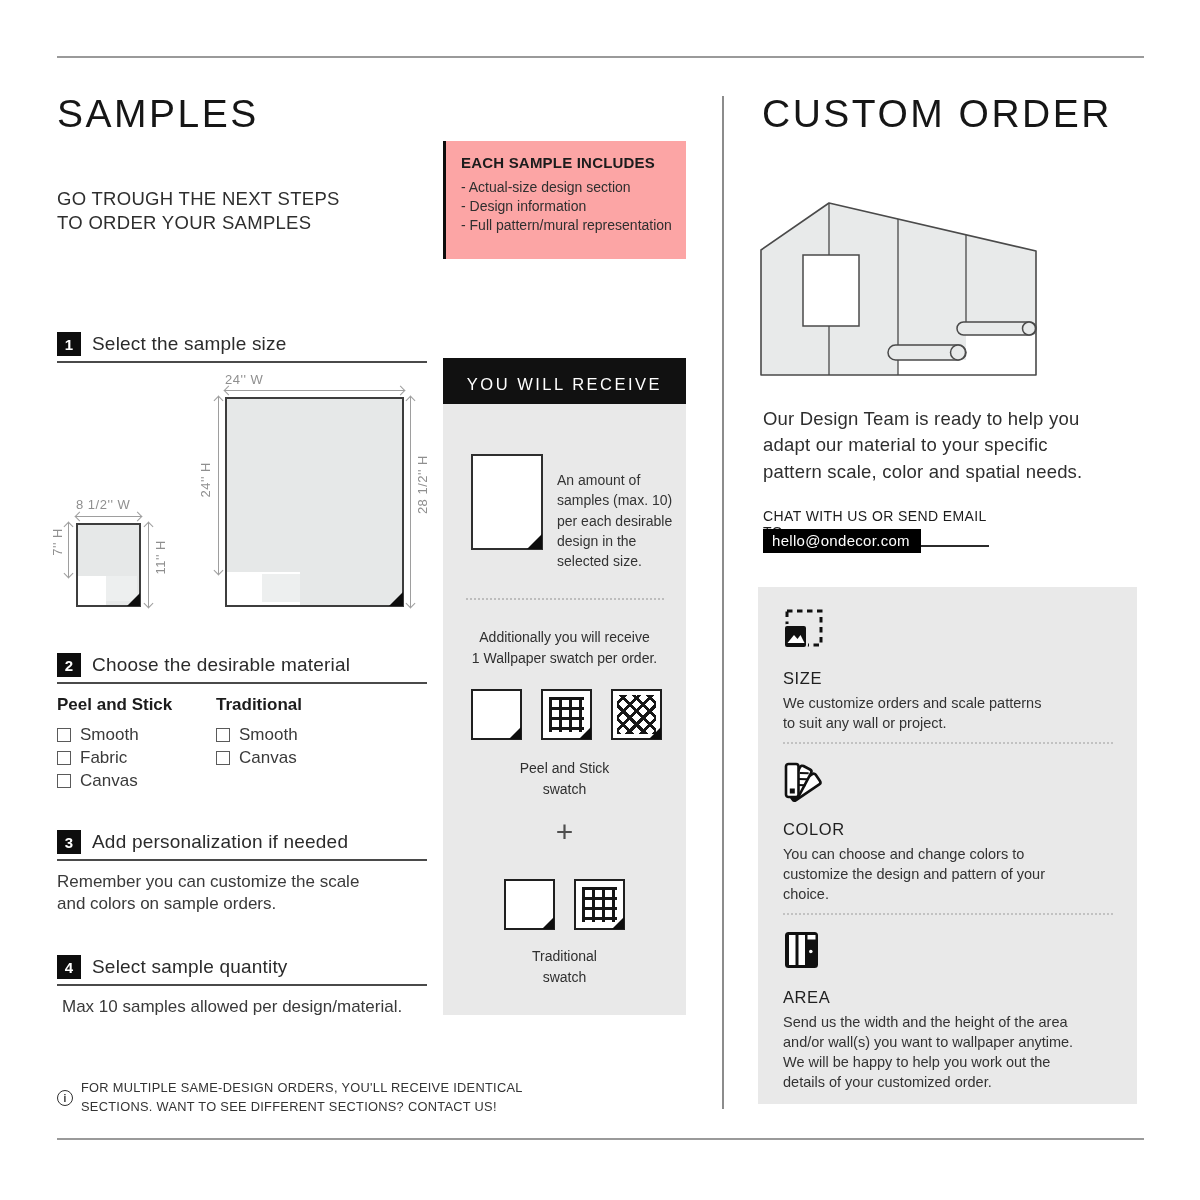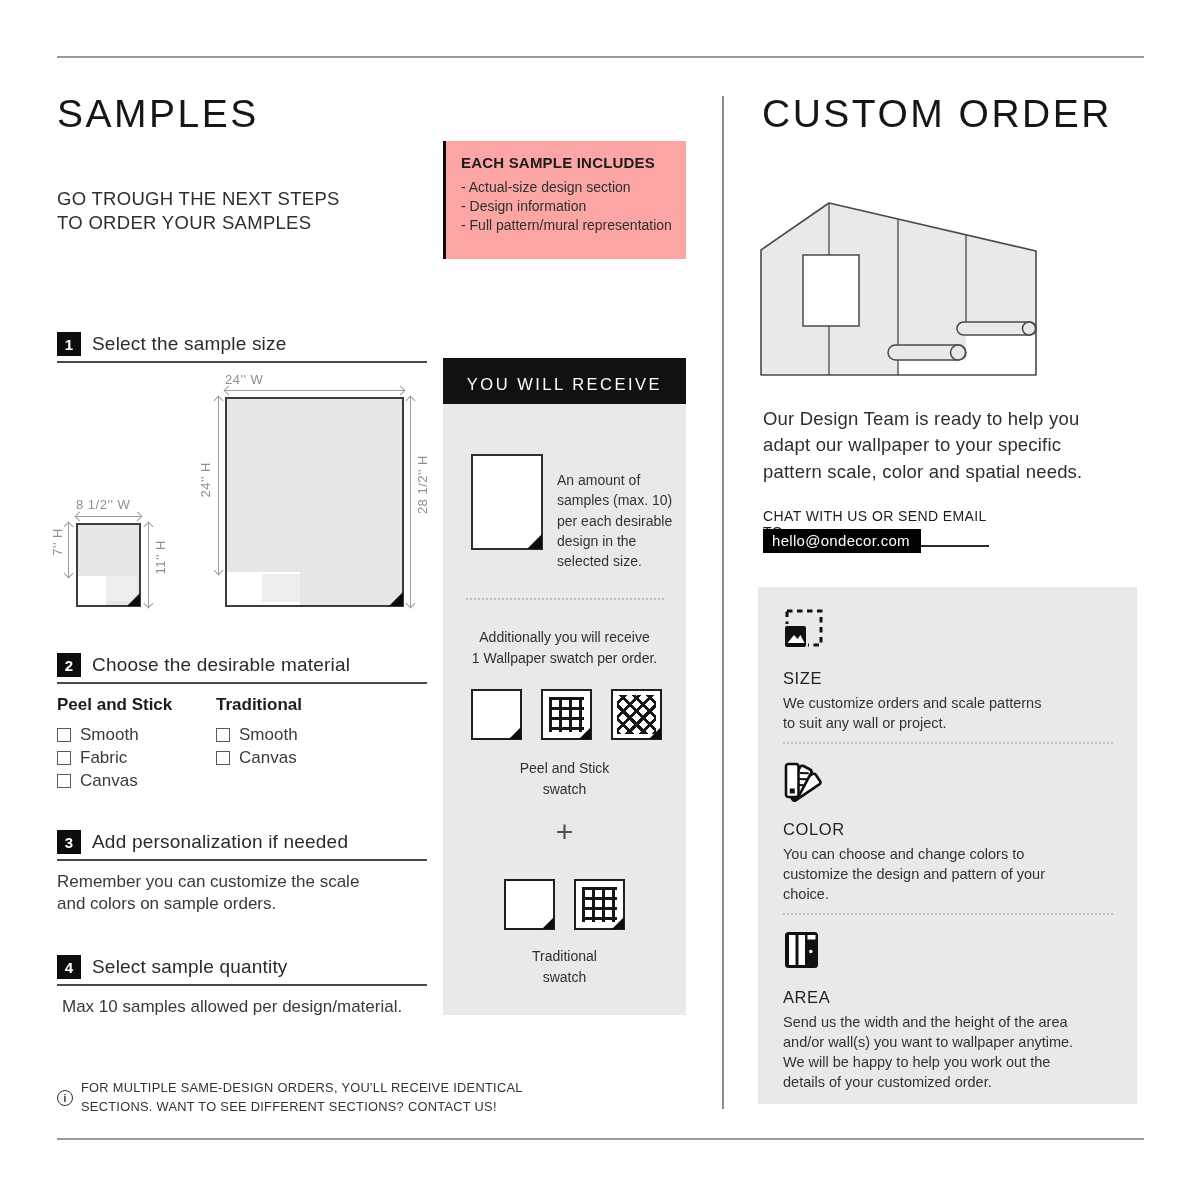--- a/index.html
+++ b/index.html
@@ -242,21 +242,21 @@
       <g fill="#e8eaea" stroke="#4a4a4a" stroke-width="1.5">
         <rect x="197" y="120" width="79" height="13" rx="6.5"></rect>
         <circle cx="269" cy="126.5" r="6.5"></circle>
         <rect x="128" y="143" width="78" height="15" rx="7.5"></rect>
         <circle cx="198" cy="150.5" r="7.5"></circle>
       </g>
     </svg>
   </div>
 
   <div class="paragraph">Our Design Team is ready to help you
-adapt our wallpaper to your specific
+adapt our material to your specific
 pattern scale, color and spatial needs.</div>
   <div class="chat-label">CHAT WITH US OR SEND EMAIL TO</div>
   <div class="email-badge">hello@ondecor.com</div>
 
   <div class="features-box">
 
     <div class="feat-icon" style="top:21px">
       <svg width="42" height="42" viewBox="0 0 42 42">
         <rect x="4" y="3" width="34" height="34" fill="none" stroke="#111" stroke-width="3" stroke-dasharray="5.5 4.5"></rect>
         <rect x="1" y="17" width="23" height="23" rx="3" fill="#111" stroke="#e9e9e9" stroke-width="2"></rect>

